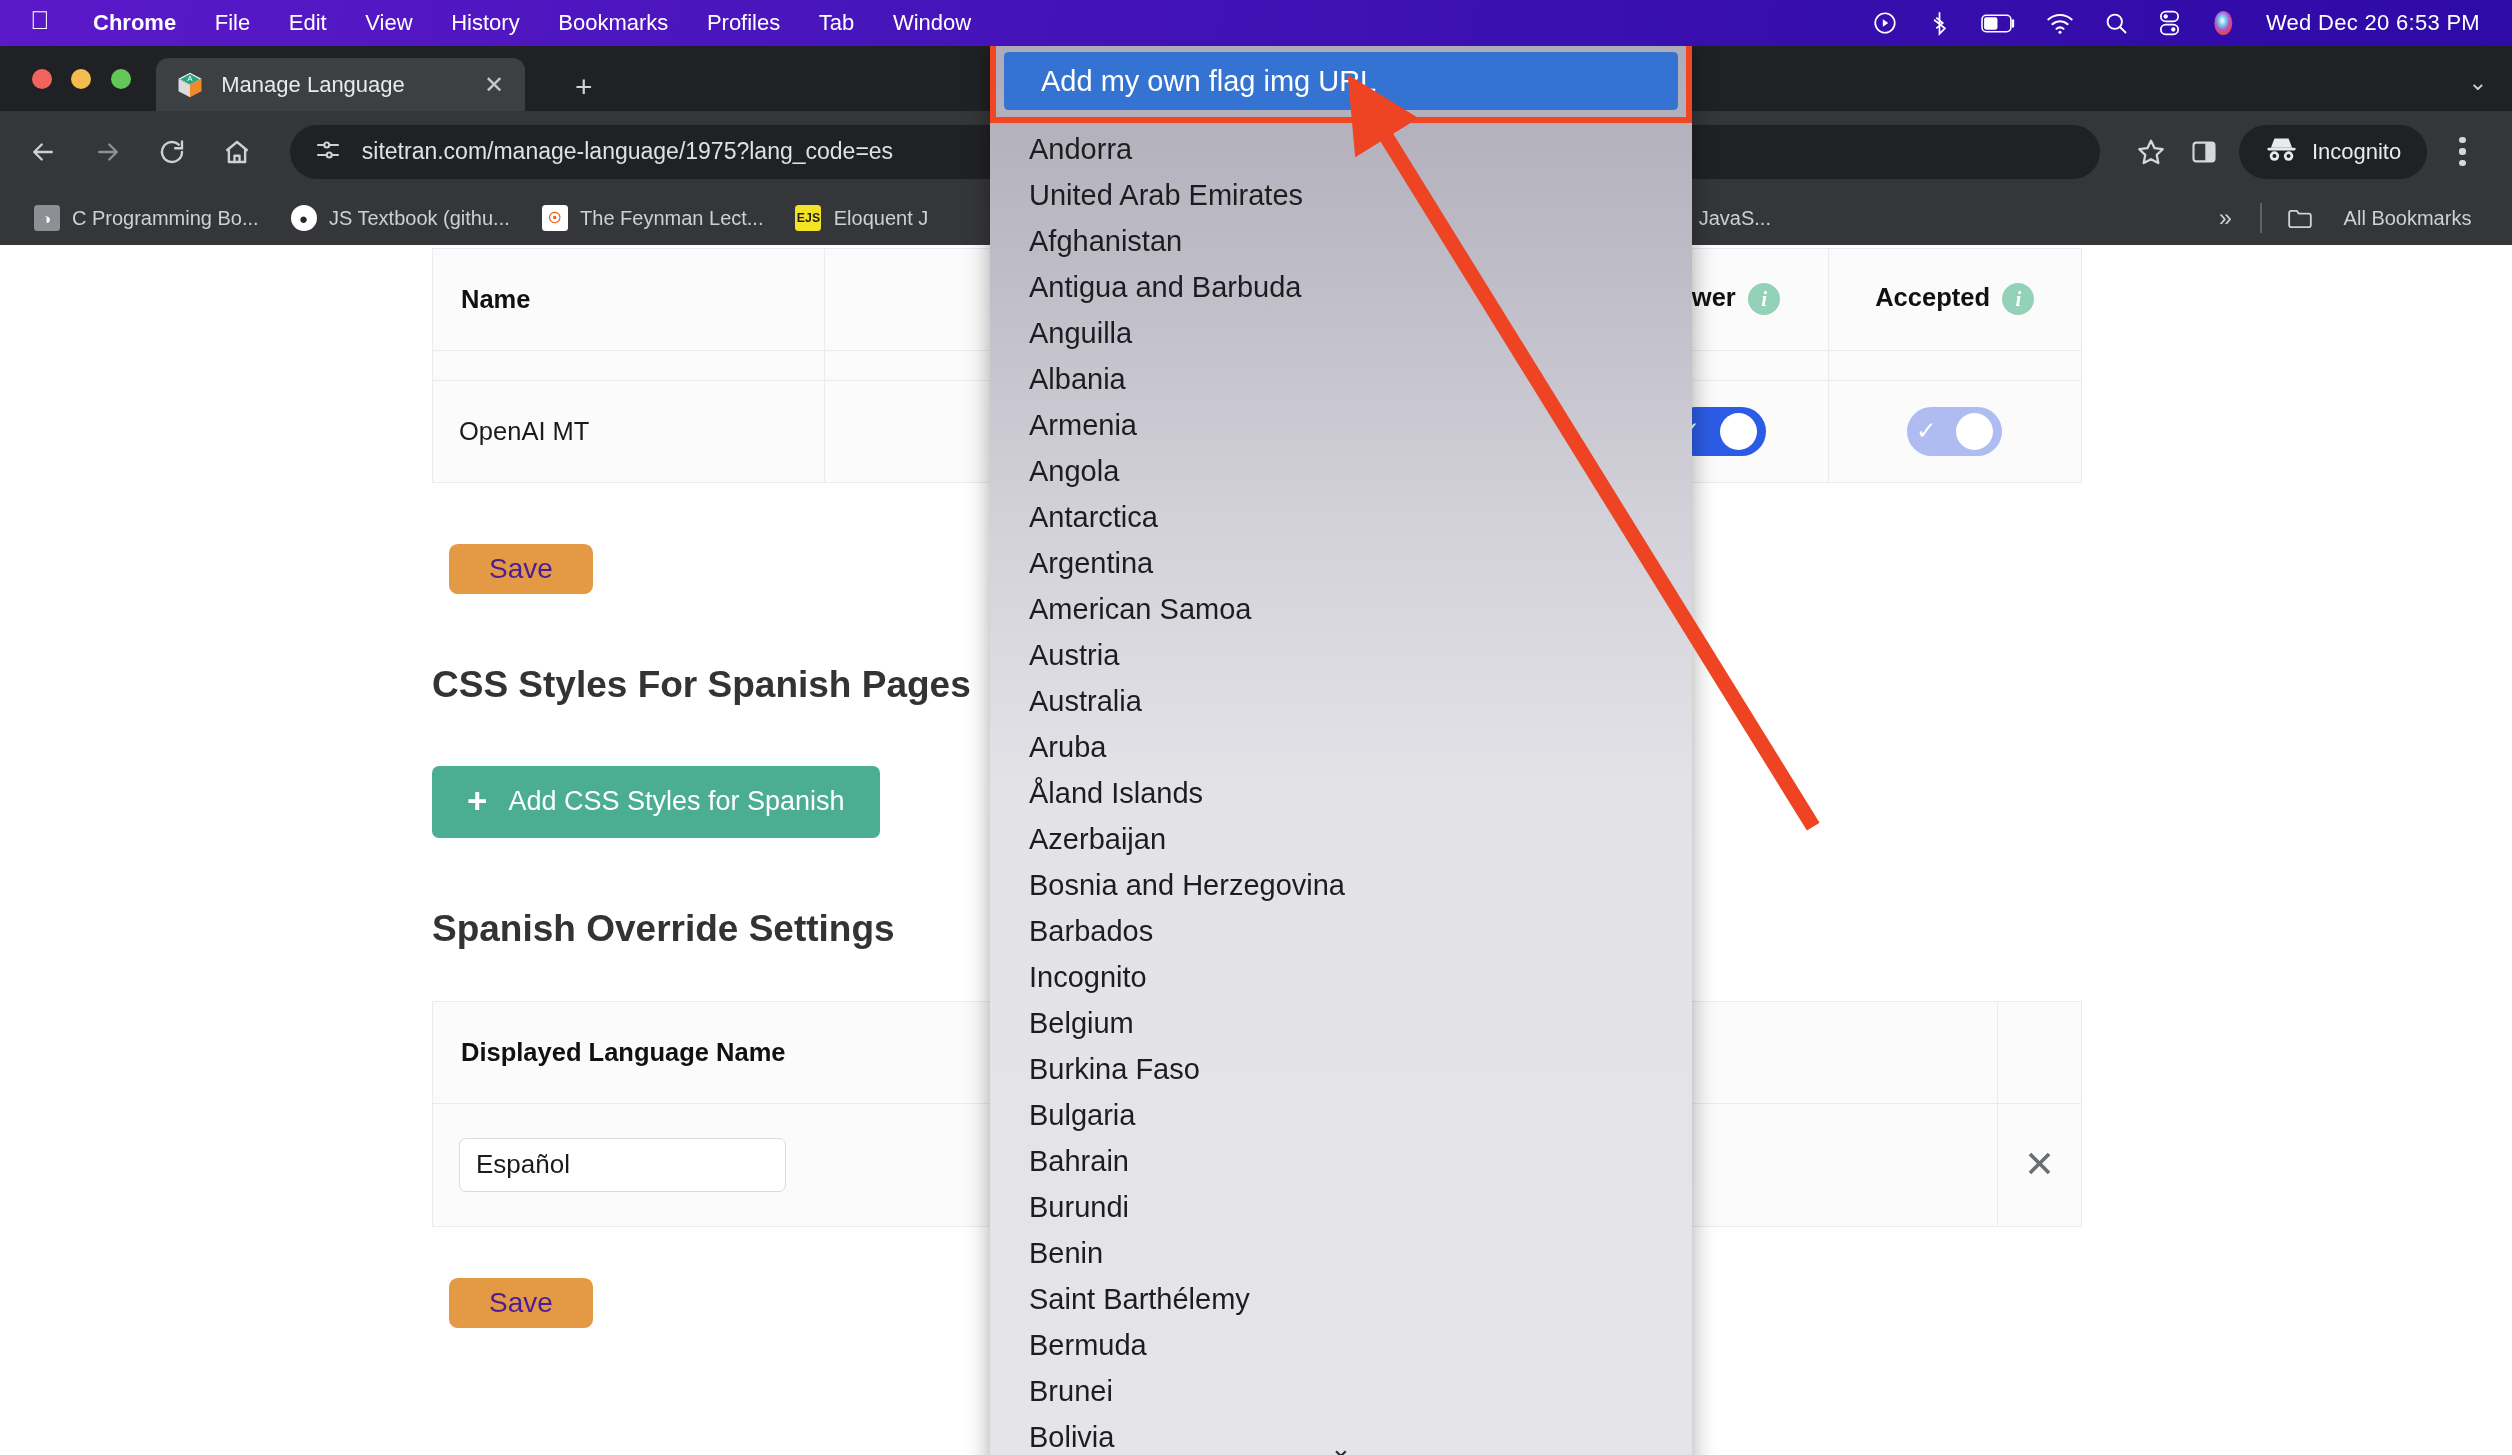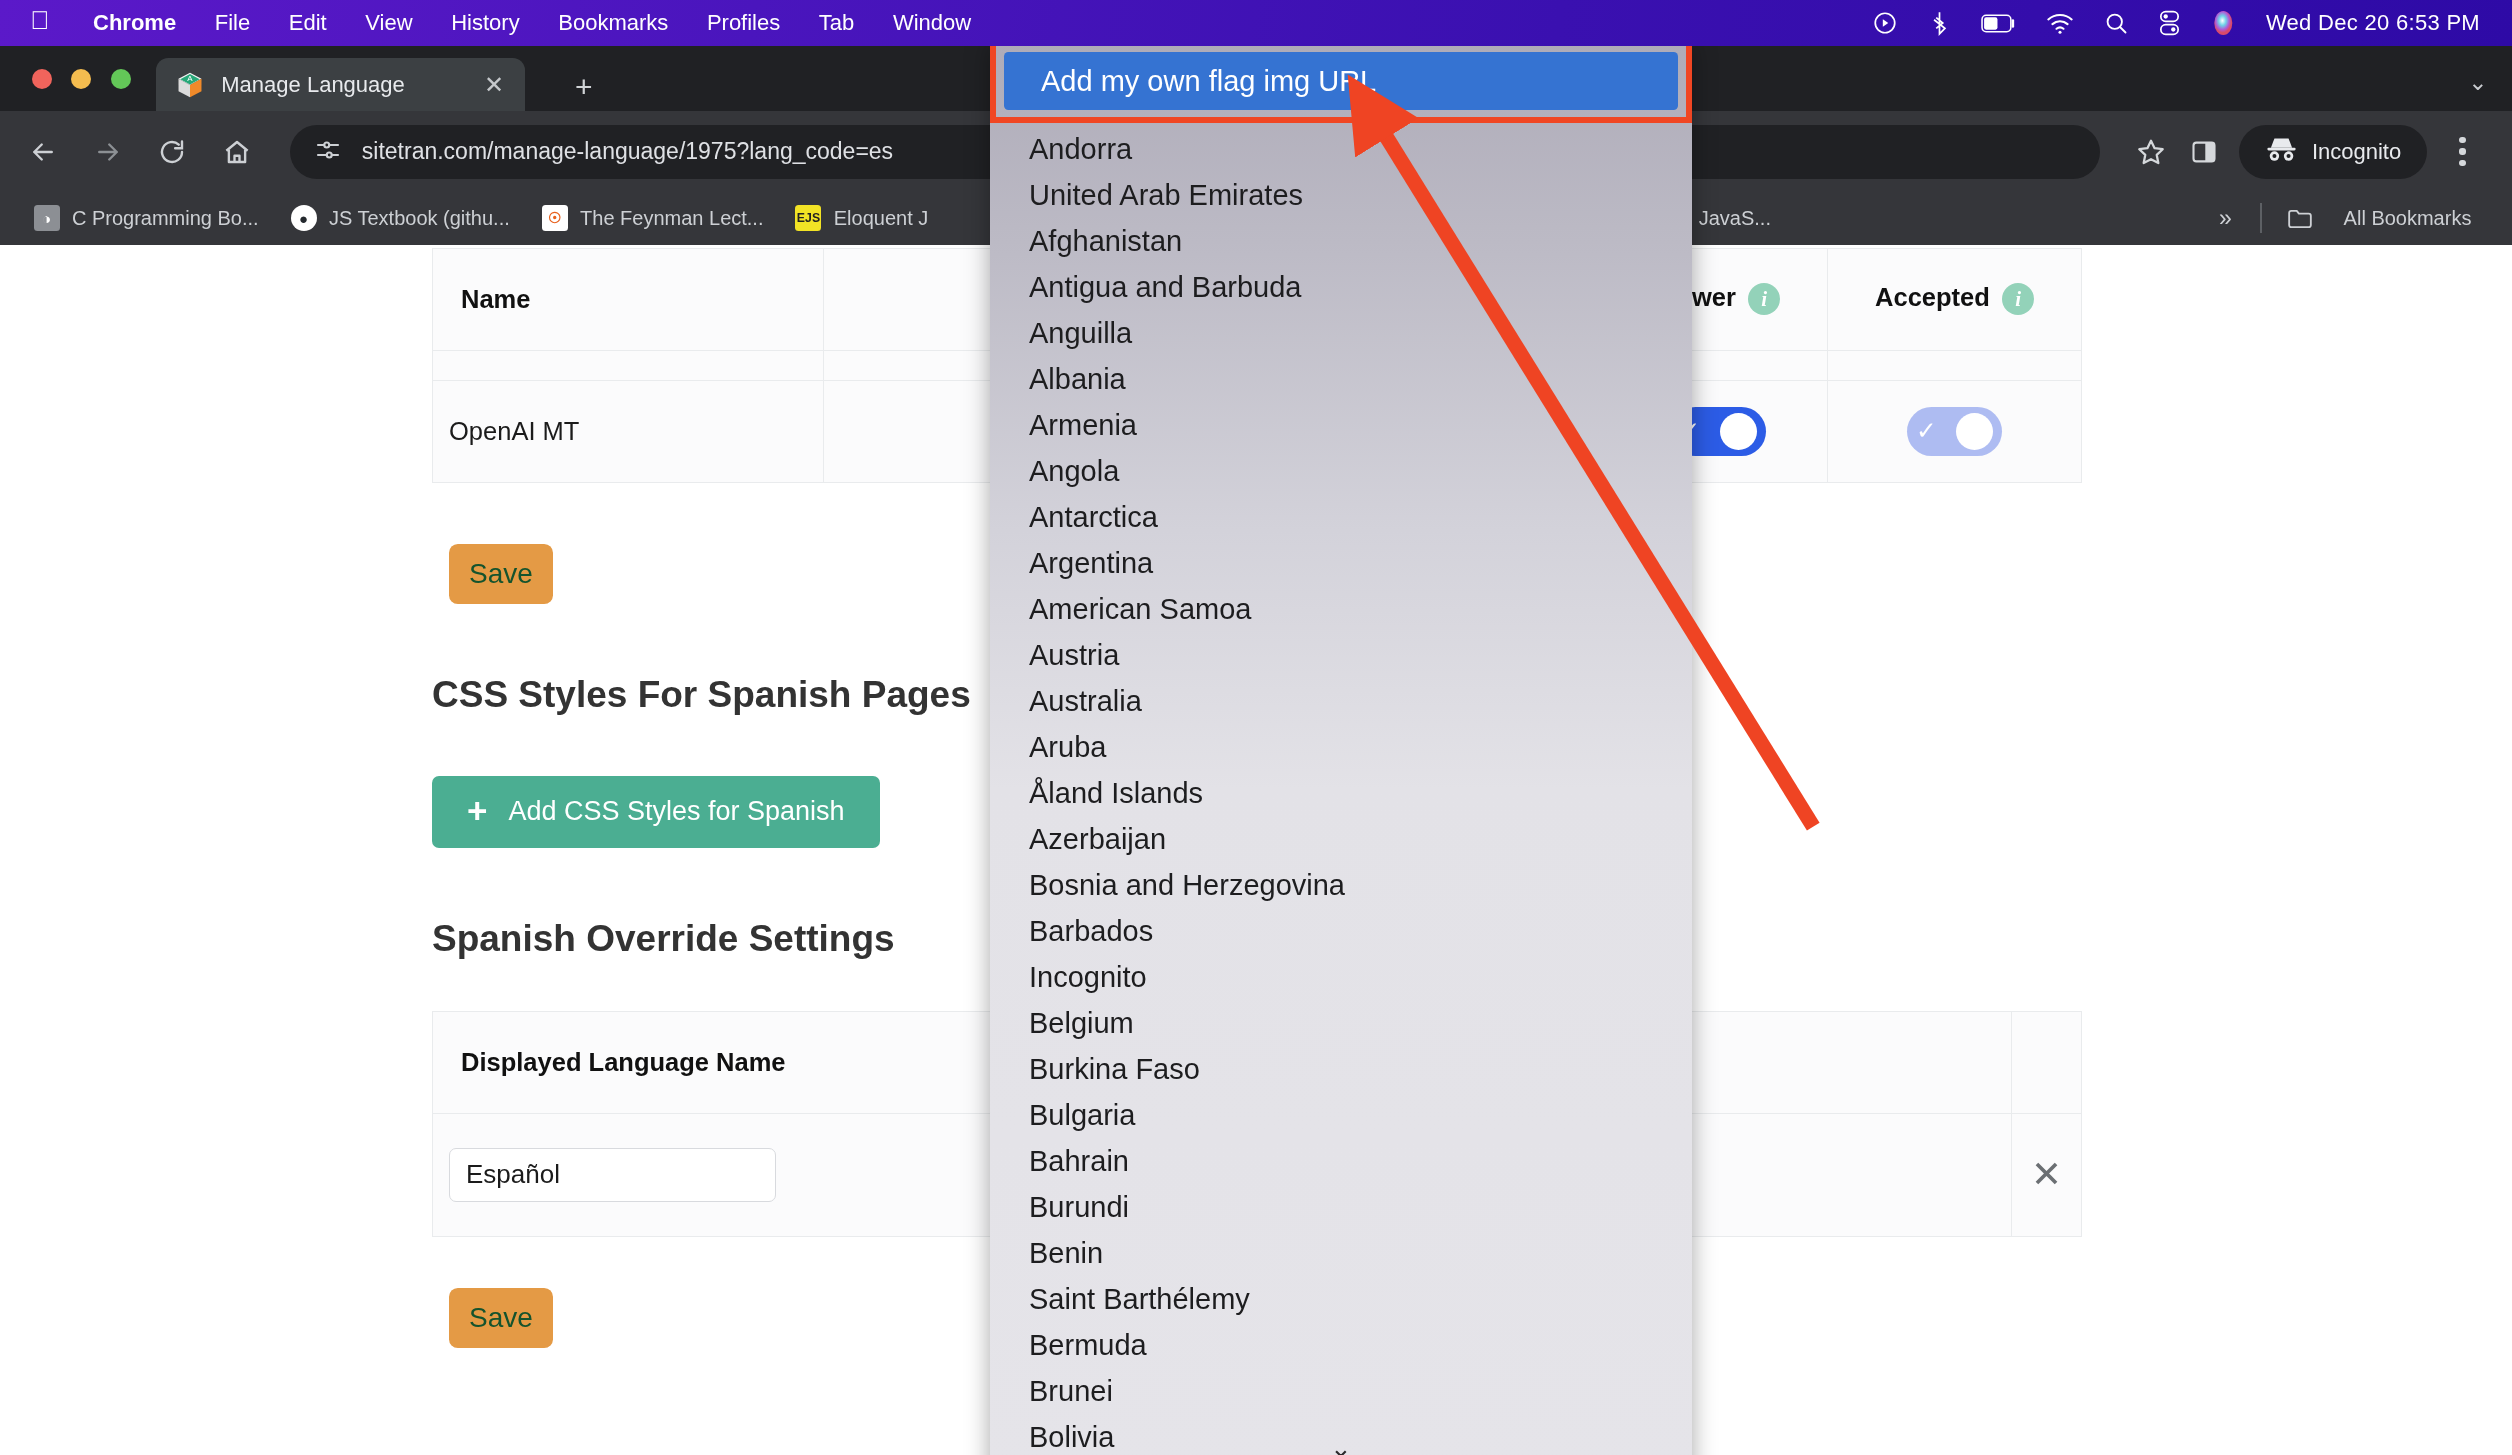--- a/index.html
+++ b/index.html
@@ -83,40 +83,40 @@
     position: absolute; top: 246px; left: 0; width: 2512px; height: 1210px;
     background: #ffffff; overflow: hidden; z-index: 1;
   }
   .tbl {
     border: 0.9px solid #e3e5e8; border-collapse: collapse; background: #fbfbfc;
     width: 1650px; margin-left: 432px;
   }
   .tbl td, .tbl th { border: 0.9px solid #e9ebed; text-align: left; }
   .th-cell { height: 102px; padding: 16px 28px; font-size: 25.5px; font-weight: bold; color: #111; vertical-align: middle; }
   .th-cell.ctr { text-align: center; }
-  .td-cell { height: 102px; padding: 0 16px; font-size: 25.5px; color: #1b1b1b; vertical-align: middle; }
+  .td-cell { height: 102px; padding: 0 26px; font-size: 25.5px; color: #1b1b1b; vertical-align: middle; }
   .td-cell.ctr { text-align: center; }
   .thin-row td { height: 30px; padding: 0; }
 
   .info-i {
     display: inline-flex; width: 32px; height: 32px; border-radius: 50%;
     background: #93d2b9; color: #fff; align-items: center; justify-content: center;
     font-size: 21px; font-style: italic; font-family: "Liberation Serif", serif;
     vertical-align: middle; margin-left: 12.3px;
   }
   .toggle { display: inline-flex; width: 95px; height: 49px; border-radius: 24.6px;
             align-items: center; justify-content: space-between; padding: 0 8.8px; }
   .toggle.on { background: #2c5ce6; }
   .toggle.light { background: #aebcf2; }
   .toggle .chk { color: #fff; font-size: 24.6px; line-height: 1; }
   .toggle .knob { width: 37px; height: 37px; border-radius: 50%; background: #fff; }
 
   .btn-save {
-    background: #e49a45; color: #14532d; border: none; border-radius: 8.8px;
-    font-size: 28px; padding: 0 20px; height: 60px; margin-left: 449px;
+    background: #e49a45; color: #4c1d95; border: none; border-radius: 8.8px;
+    font-size: 28px; padding: 0 40px; height: 50px; margin-left: 449px;
     font-family: "Liberation Sans", sans-serif;
   }
   .h-sec { margin-left: 432px; font-size: 37px; font-weight: bold; color: #333; }
   .btn-green {
     background: #4bae92; color: #fff; border: none; border-radius: 7px;
     font-size: 27px; padding: 0 35px; height: 72px; margin-left: 432px;
     display: inline-flex; align-items: center; gap: 21px;
     font-family: "Liberation Sans", sans-serif;
   }
   .plus { font-size: 35px; font-weight: bold; line-height: 1; position: relative; top: -1.8px; }

